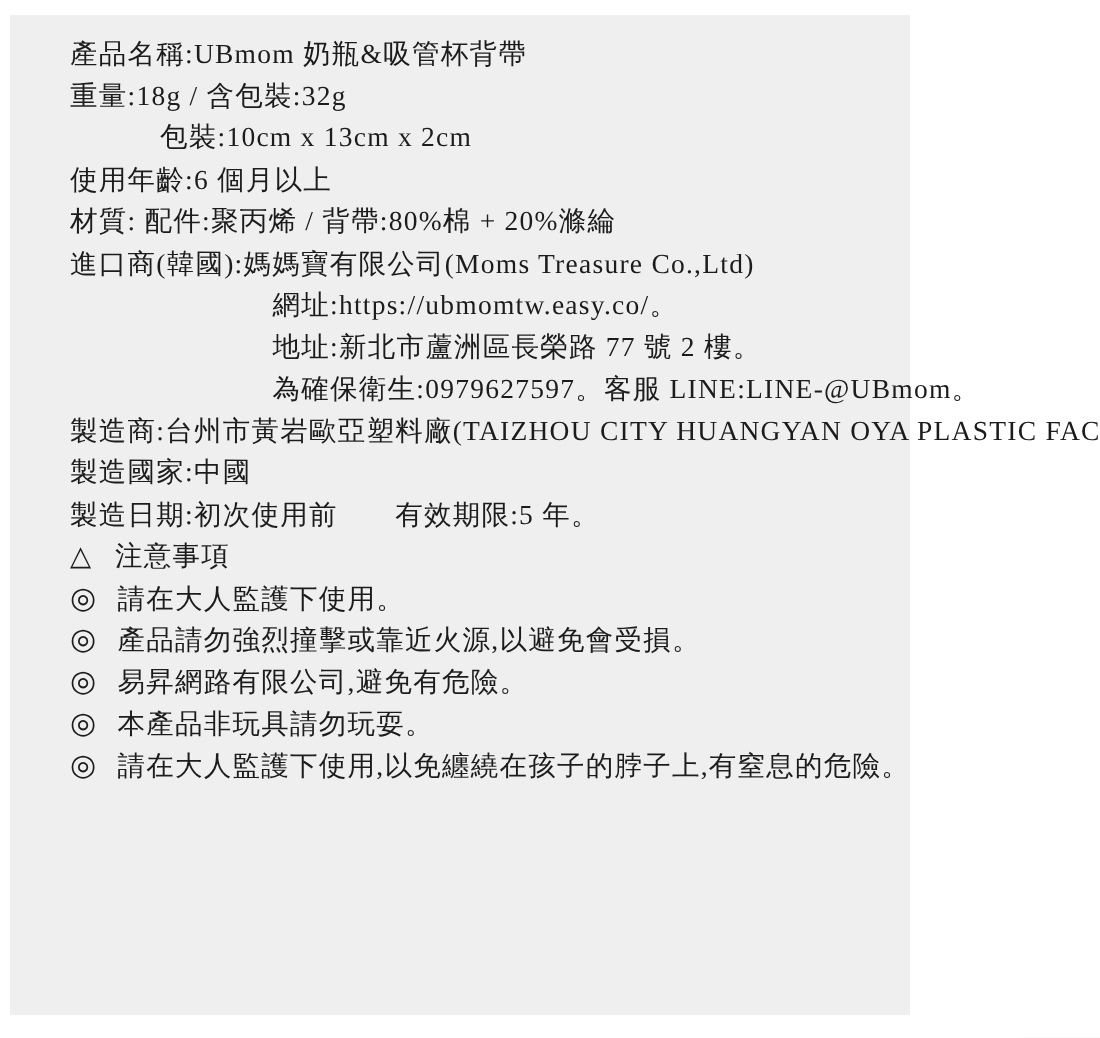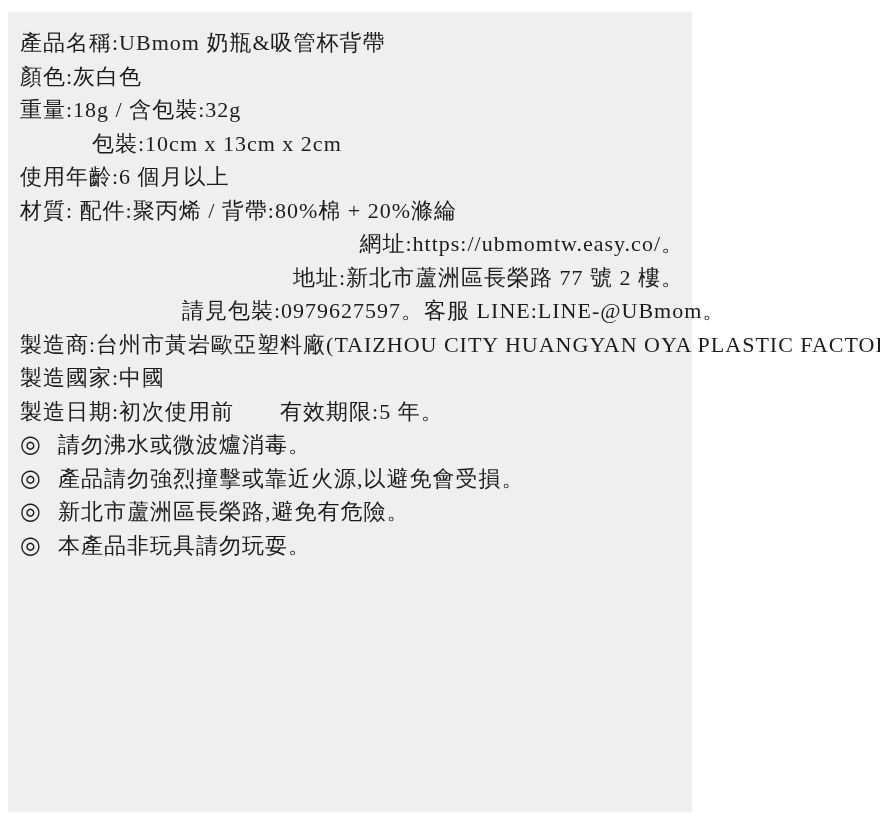--- a/index.html
+++ b/index.html
@@ -10,65 +10,68 @@
     background: #ffffff;
     overflow: hidden;
   }
   .panel {
     position: absolute;
     left: 8px;
     top: 12px;
     width: 684px;
     height: 800px;
     background: #efefef;
+    padding-left: 36px;
   }
   .content {
     padding: 14px 8px 0 12px;
     font-family: "Liberation Serif", "DejaVu Serif", serif;
     font-size: 22px;
     color: #1c1c1c;
     line-height: 33.5px;
     letter-spacing: 1px;
   }
   .line {
     white-space: pre;
     height: 33.5px;
     overflow: visible;
   }
   .indent-1 { padding-left: 72px; }
-  .indent-2 { padding-left: 162px; text-align: right; }
+  .indent-2 { padding-left: 162px; }
   .marker-icon {
     display: inline-block;
     width: 36px;
   }
   .bullet-icon {
     display: inline-block;
     width: 38px;
     font-size: 24px;
   }
 </style>
 </head>
 <body style="background: rgb(255, 255, 255);">
 
 <div class="panel" style="background: rgb(239, 239, 239);">
   <div class="content" style="color: rgb(28, 28, 28);">
 
     <div class="line">產品名稱:UBmom 奶瓶&amp;吸管杯背帶</div>
-    <div class="line">顏色:灰白色</div>
     <div class="line">重量:18g / 含包裝:32g</div>
     <div class="line indent-1">包裝:10cm x 13cm x 2cm</div>
     <div class="line">使用年齡:6 個月以上</div>
     <div class="line">材質: 配件:聚丙烯 / 背帶:80%棉 + 20%滌綸</div>
+    <div class="line">進口商(韓國):媽媽寶有限公司(Moms Treasure Co.,Ltd)</div>
     <div class="line indent-2">網址:https://ubmomtw.easy.co/。</div>
     <div class="line indent-2">地址:新北市蘆洲區長榮路 77 號 2 樓。</div>
-    <div class="line indent-2">請見包裝:0979627597。客服 LINE:LINE-@UBmom。</div>
+    <div class="line indent-2">為確保衛生:0979627597。客服 LINE:LINE-@UBmom。</div>
     <div class="line">製造商:台州市黃岩歐亞塑料廠(TAIZHOU CITY HUANGYAN OYA PLASTIC FACTORY)</div>
     <div class="line">製造國家:中國</div>
     <div class="line">製造日期:初次使用前　　有效期限:5 年。</div>
 
+    <div class="line"><span class="marker-icon">△</span><span>注意事項</span></div>
 
-    <div class="line"><span class="bullet-icon">◎</span><span>請勿沸水或微波爐消毒。</span></div>
+    <div class="line"><span class="bullet-icon">◎</span><span>請在大人監護下使用。</span></div>
     <div class="line"><span class="bullet-icon">◎</span><span>產品請勿強烈撞擊或靠近火源,以避免會受損。</span></div>
-    <div class="line"><span class="bullet-icon">◎</span><span>新北市蘆洲區長榮路,避免有危險。</span></div>
+    <div class="line"><span class="bullet-icon">◎</span><span>易昇網路有限公司,避免有危險。</span></div>
     <div class="line"><span class="bullet-icon">◎</span><span>本產品非玩具請勿玩耍。</span></div>
+    <div class="line"><span class="bullet-icon">◎</span><span>請在大人監護下使用,以免纏繞在孩子的脖子上,有窒息的危險。</span></div>
 
   </div>
 </div>
 
 </body></html>

